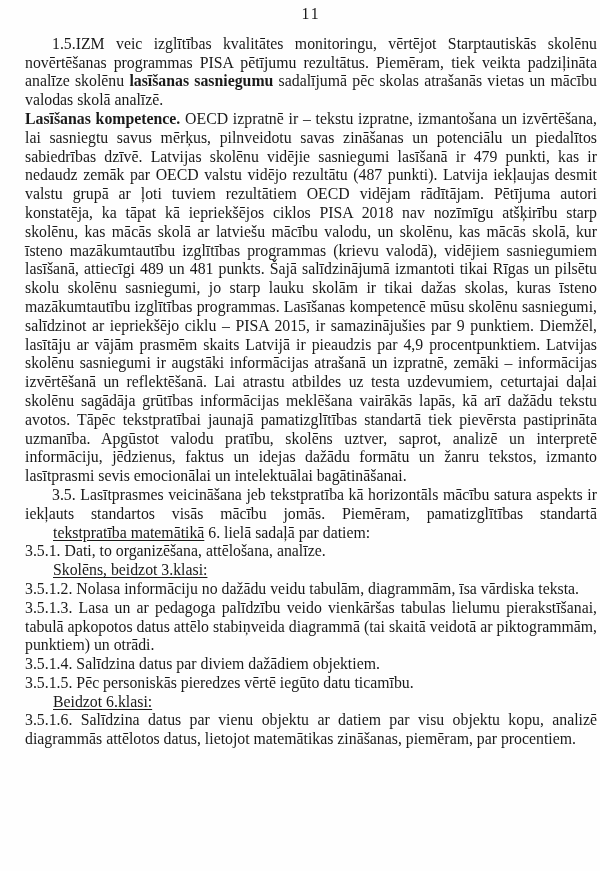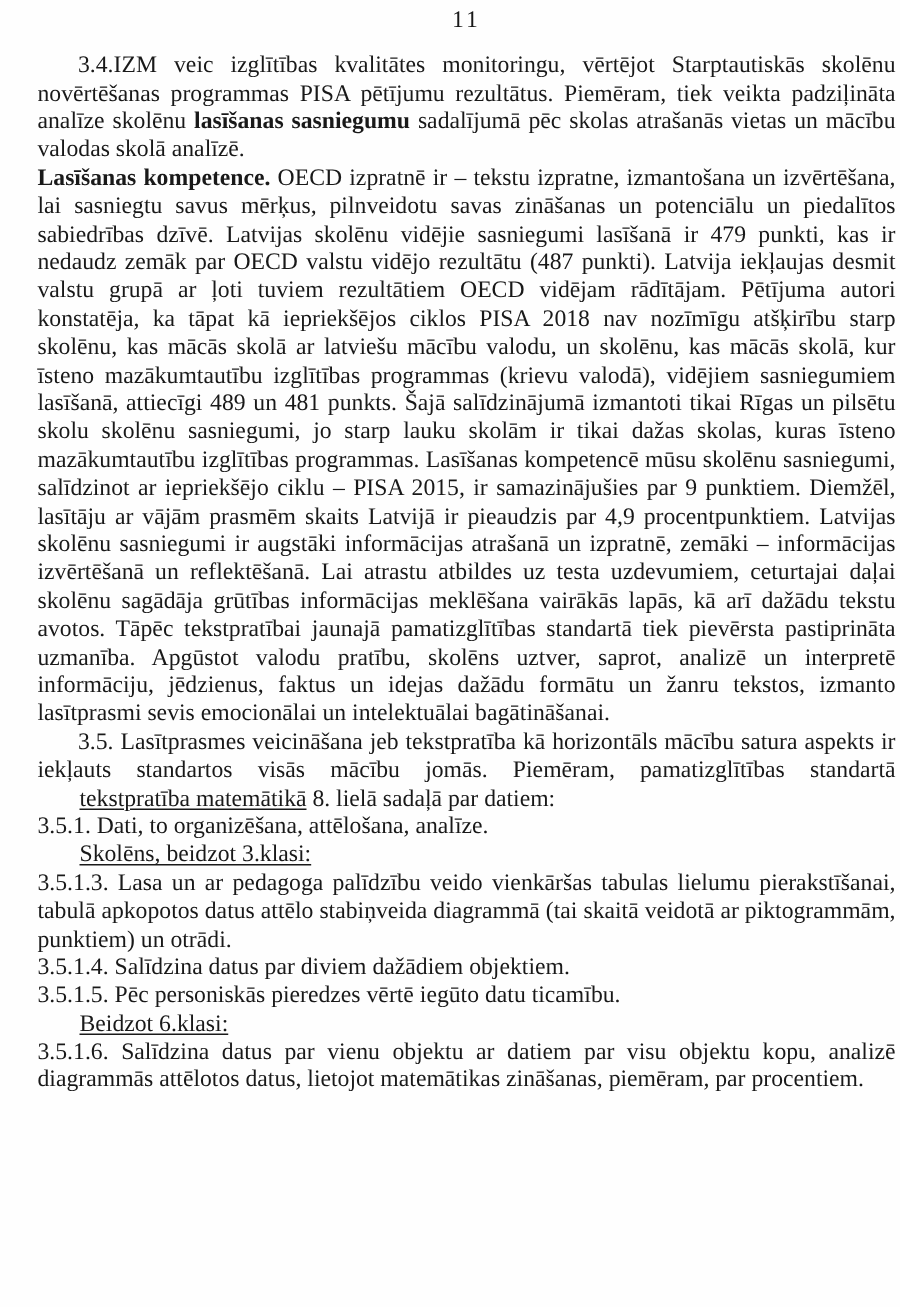--- a/index.html
+++ b/index.html
@@ -39,30 +39,31 @@
     margin-left: 28px;
   }
 </style>
 </head>
 <body>
 
 <div class="sheet">
 
   <div class="pageno">11</div>
 
-  <p class="para indent"><span>3.4.IZM veic izglītības kvalitātes monitoringu, vērtējot Starptautiskās skolēnu novērtēšanas programmas PISA pētījumu rezultātus. Piemēram, tiek veikta padziļināta analīze skolēnu </span><b>lasīšanas sasniegumu</b><span> sadalījumā pēc skolas atrašanās vietas un mācību valodas skolā analīzē.</span></p>
+  <p class="para indent"><span>1.5.IZM veic izglītības kvalitātes monitoringu, vērtējot Starptautiskās skolēnu novērtēšanas programmas PISA pētījumu rezultātus. Piemēram, tiek veikta padziļināta analīze skolēnu </span><b>lasīšanas sasniegumu</b><span> sadalījumā pēc skolas atrašanās vietas un mācību valodas skolā analīzē.</span></p>
 
   <p class="para"><b>Lasīšanas kompetence.</b><span> OECD izpratnē ir – tekstu izpratne, izmantošana un izvērtēšana, lai sasniegtu savus mērķus, pilnveidotu savas zināšanas un potenciālu un piedalītos sabiedrības dzīvē. Latvijas skolēnu vidējie sasniegumi lasīšanā ir 479 punkti, kas ir nedaudz zemāk par OECD valstu vidējo rezultātu (487 punkti). Latvija iekļaujas desmit valstu grupā ar ļoti tuviem rezultātiem OECD vidējam rādītājam. Pētījuma autori konstatēja, ka tāpat kā iepriekšējos ciklos PISA 2018 nav nozīmīgu atšķirību starp skolēnu, kas mācās skolā ar latviešu mācību valodu, un skolēnu, kas mācās skolā, kur īsteno mazākumtautību izglītības programmas (krievu valodā), vidējiem sasniegumiem lasīšanā, attiecīgi 489 un 481 punkts. Šajā salīdzinājumā izmantoti tikai Rīgas un pilsētu skolu skolēnu sasniegumi, jo starp lauku skolām ir tikai dažas skolas, kuras īsteno mazākumtautību izglītības programmas. Lasīšanas kompetencē mūsu skolēnu sasniegumi, salīdzinot ar iepriekšējo ciklu – PISA 2015, ir samazinājušies par 9 punktiem. Diemžēl, lasītāju ar vājām prasmēm skaits Latvijā ir pieaudzis par 4,9 procentpunktiem. Latvijas skolēnu sasniegumi ir augstāki informācijas atrašanā un izpratnē, zemāki – informācijas izvērtēšanā un reflektēšanā. Lai atrastu atbildes uz testa uzdevumiem, ceturtajai daļai skolēnu sagādāja grūtības informācijas meklēšana vairākās lapās, kā arī dažādu tekstu avotos. Tāpēc tekstpratībai jaunajā pamatizglītības standartā tiek pievērsta pastiprināta uzmanība. Apgūstot valodu pratību, skolēns uztver, saprot, analizē un interpretē informāciju, jēdzienus, faktus un idejas dažādu formātu un žanru tekstos, izmanto lasītprasmi sevis emocionālai un intelektuālai bagātināšanai.</span></p>
 
-  <p class="para indent"><span>3.5. Lasītprasmes veicināšana jeb tekstpratība kā horizontāls mācību satura aspekts ir iekļauts standartos visās mācību jomās. Piemēram, pamatizglītības standartā </span><span class="u">tekstpratība matemātikā</span><span> 8. lielā sadaļā par datiem:</span></p>
+  <p class="para indent"><span>3.5. Lasītprasmes veicināšana jeb tekstpratība kā horizontāls mācību satura aspekts ir iekļauts standartos visās mācību jomās. Piemēram, pamatizglītības standartā </span><span class="u">tekstpratība matemātikā</span><span> 6. lielā sadaļā par datiem:</span></p>
 
   <p class="para">3.5.1. Dati, to organizēšana, attēlošana, analīze.</p>
 
   <p class="para"><span class="u">Skolēns, beidzot 3.klasi:</span></p>
 
+  <p class="para">3.5.1.2. Nolasa informāciju no dažādu veidu tabulām, diagrammām, īsa vārdiska teksta.</p>
 
   <p class="para">3.5.1.3. Lasa un ar pedagoga palīdzību veido vienkāršas tabulas lielumu pierakstīšanai, tabulā apkopotos datus attēlo stabiņveida diagrammā (tai skaitā veidotā ar piktogrammām, punktiem) un otrādi.</p>
 
   <p class="para">3.5.1.4. Salīdzina datus par diviem dažādiem objektiem.</p>
 
   <p class="para">3.5.1.5. Pēc personiskās pieredzes vērtē iegūto datu ticamību.</p>
 
   <p class="para"><span class="u">Beidzot 6.klasi:</span></p>
 
 

